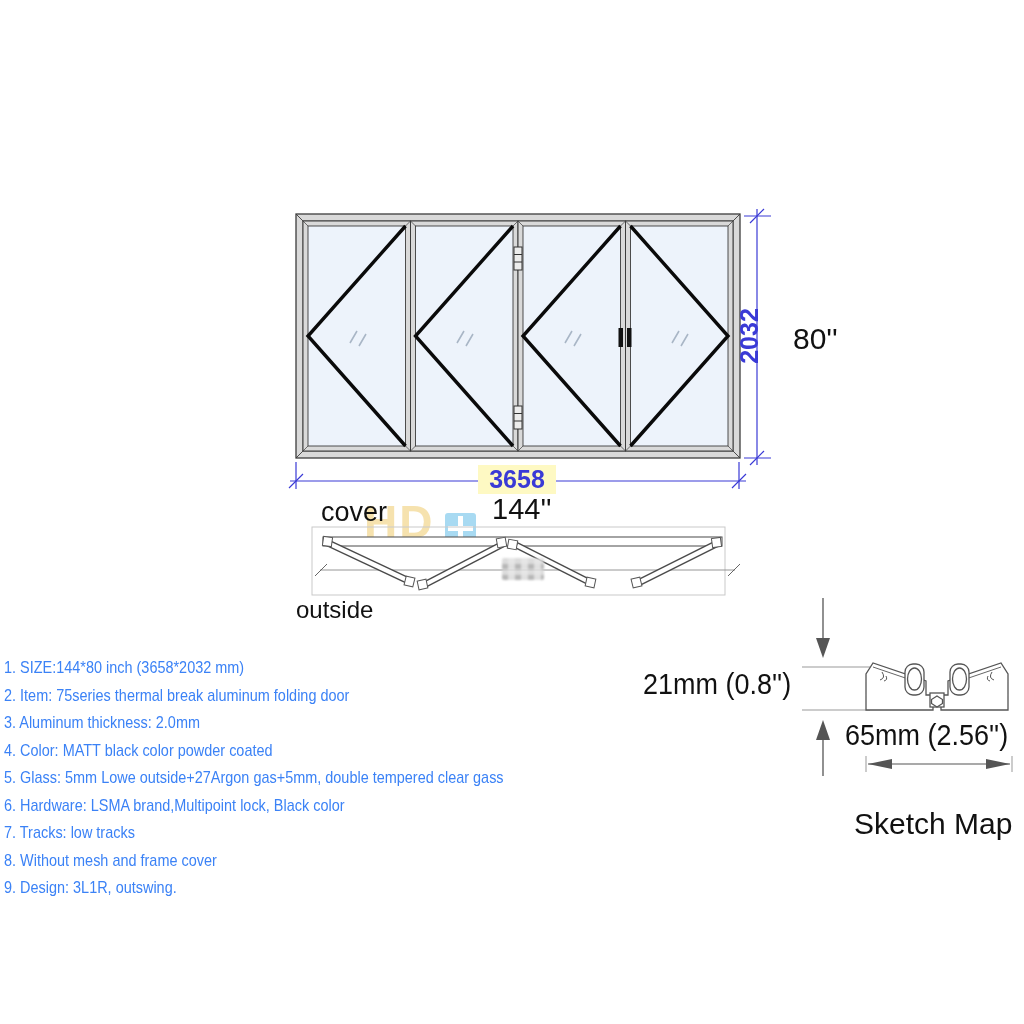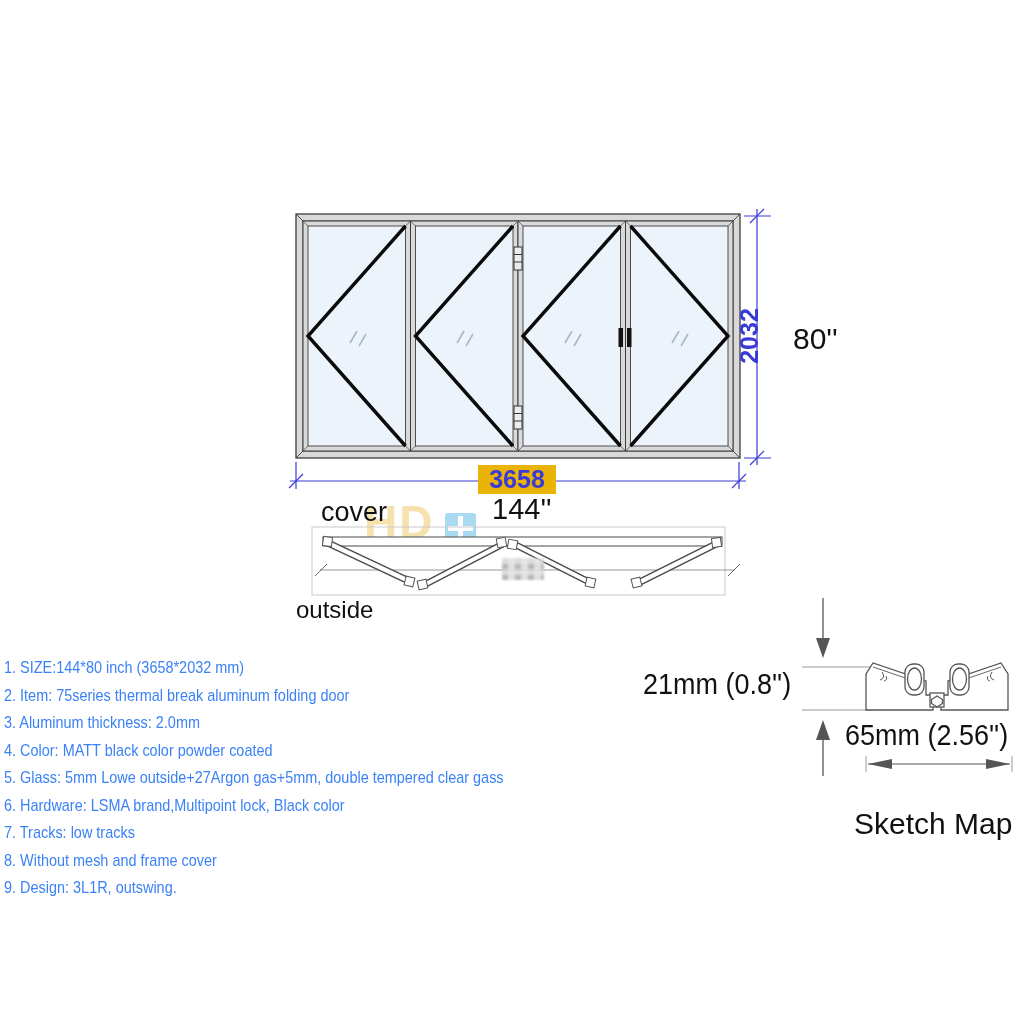--- a/index.html
+++ b/index.html
@@ -12,21 +12,21 @@
   .blue{color:#3a3ad6;font-weight:700;}
   
   .wm{position:absolute;left:364px;top:500px;display:flex;align-items:flex-end;gap:11px;z-index:0;}
   .wm-hd{font-size:46px;font-weight:700;color:#f6e2ae;letter-spacing:2px;line-height:44px;}
   .wm-doors{font-size:46px;font-weight:700;color:#dcdcdc;letter-spacing:3px;line-height:44px;}
   .wm-icon{width:31px;height:31px;background:#a8daf2;border-radius:3px;position:relative;}
   .wm-icon::before,.wm-icon::after{content:"";position:absolute;background:#ffffff;}
   .wm-icon::before{left:13px;top:3px;width:5px;height:25px;}
   .wm-icon::after{top:13px;left:3px;height:5px;width:25px;}
   
-  .dim-3658{left:478px;top:465px;width:78px;text-align:center;font-size:25px;background:#eab308;z-index:3;}
+  .dim-3658{left:478px;top:465px;width:78px;text-align:center;font-size:25px;background:#fef9c3;z-index:3;}
   .dim-2032{left:719px;top:323px;width:60px;height:26px;line-height:26px;text-align:center;font-size:25px;transform:rotate(-90deg);z-index:3;}
   .in-80{left:793px;top:322px;font-size:30px;}
   .in-144{left:492px;top:493px;font-size:29px;z-index:2;}
   .t-inside{left:321px;top:497px;font-size:27px;z-index:2;}
   .t-outside{left:296px;top:596px;font-size:24px;}
   .t-21{left:643px;top:668px;font-size:29px;transform:scaleX(.93);transform-origin:0 50%;}
   .t-65{left:845px;top:719px;font-size:29px;transform:scaleX(.93);transform-origin:0 50%;}
   .t-sketch{left:854px;top:807px;font-size:30px;text-align:right;}
   
   .specs{position:absolute;left:4px;top:654px;font-size:17px;line-height:27.5px;color:#3b82f6;}

